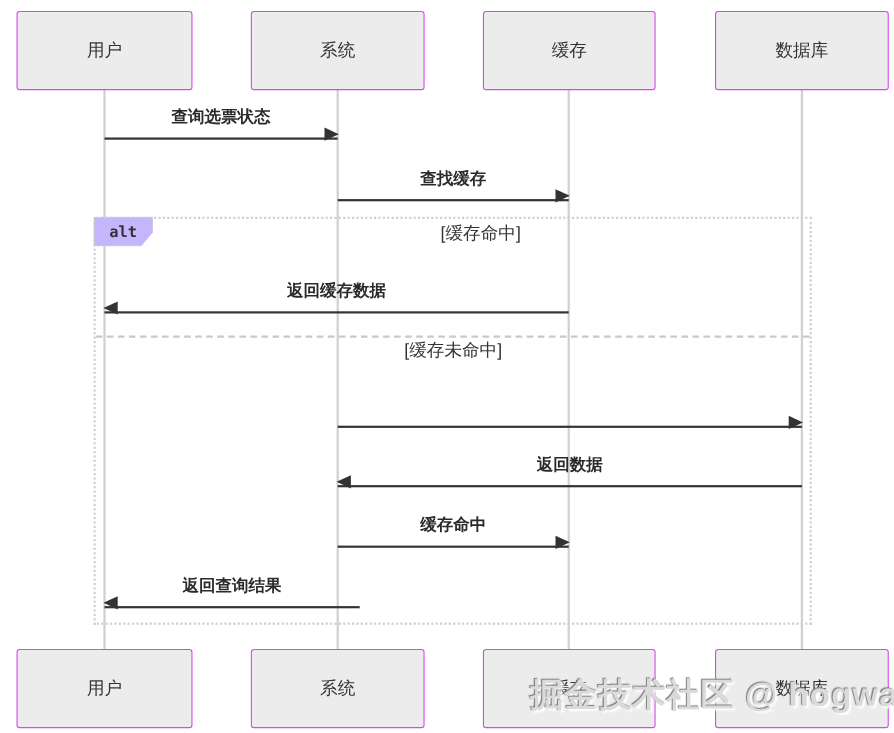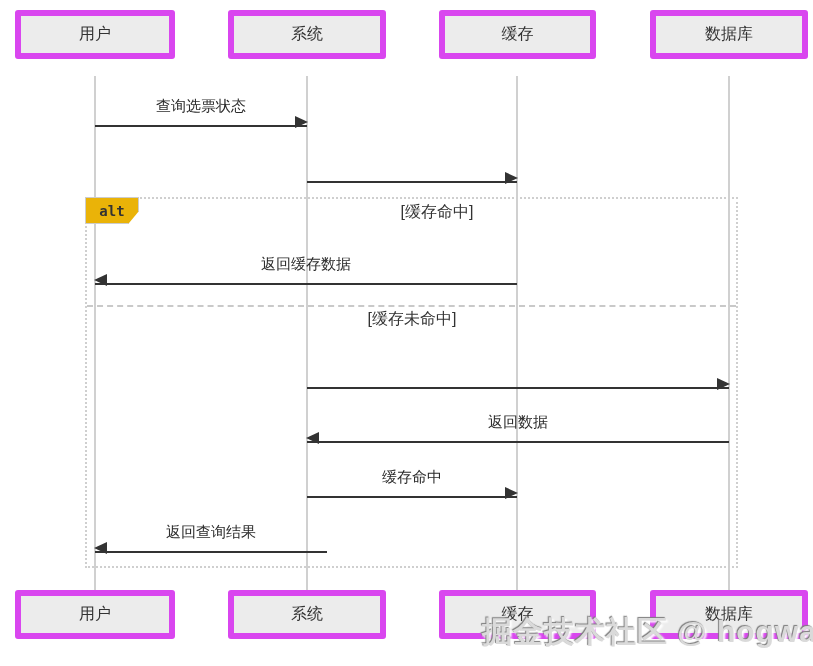--- a/index.html
+++ b/index.html
@@ -3,51 +3,51 @@
 <meta charset="utf-8">
 <style>
   html,body{margin:0;padding:0;}
   body{
     width:813px;height:666px;position:relative;overflow:hidden;
     background:#ffffff;
     font-family:"Liberation Sans","DejaVu Sans",sans-serif;
     color:#333;
   }
   .participant{
-    position:absolute;height:49px;
-    background:#ececec;border:6px solid #d946ef;border-radius:3px;
+    position:absolute;height:72px;
+    background:#ececec;border:1px solid #d946ef;border-radius:3px;
     display:flex;align-items:center;justify-content:center;
     font-size:16px;color:#333;box-sizing:border-box;
   }
   .lifeline{
     position:absolute;top:76px;height:514px;width:2px;
     background:#d0d0d0;
   }
   .msg{position:absolute;height:34px;}
   .msg-label{
     position:absolute;left:0;right:0;top:0;
-    text-align:center;font-weight:normal;font-size:15px;color:#2a2a2a;
+    text-align:center;font-weight:bold;font-size:15px;color:#2a2a2a;
     white-space:nowrap;
   }
   .msg-line{
     position:absolute;left:0;right:0;bottom:4px;height:2px;background:#333;
   }
   .arrow{
     position:absolute;bottom:-1px;width:0;height:0;
     border-top:6px solid transparent;border-bottom:6px solid transparent;
   }
   .arrow-right{right:-1px;border-left:13px solid #333;}
   .arrow-left{left:-1px;border-right:13px solid #333;}
   .alt-frame{
     position:absolute;left:85px;top:197px;width:653px;height:371px;
     border:2px dotted #cfcfcf;box-sizing:border-box;
   }
   .alt-label{
     position:absolute;left:-2px;top:-2px;width:54px;height:27px;
-    background:#eab308;border:1px solid #ccc;box-sizing:border-box;
+    background:#c4b5fd;border:1px solid #ccc;box-sizing:border-box;
     clip-path:polygon(0 0,100% 0,100% 52%,80% 100%,0 100%);
     display:flex;align-items:center;justify-content:center;
     font-family:"DejaVu Sans Mono","Liberation Mono",monospace;
     font-weight:bold;font-size:14px;color:#333;
   }
   .alt-divider{
     position:absolute;left:0;right:0;top:106px;height:0;
     border-top:2px dashed #c9c9c9;
   }
   .guard{
@@ -91,20 +91,21 @@
 <div class="guard" style="left:412px;top:309px">[缓存未命中]</div>
 
 <div class="msg" style="left:95px;top:97px;width:212px">
   <div class="msg-label">查询选票状态</div>
   <div class="msg-line">
       <span class="arrow arrow-right"></span>
     </div>
 </div>
 
 <div class="msg" style="left:307px;top:153px;width:210px">
+  <div class="msg-label">查找缓存</div>
   <div class="msg-line">
       <span class="arrow arrow-right"></span>
     </div>
 </div>
 
 <div class="msg" style="left:95px;top:255px;width:422px">
   <div class="msg-label">返回缓存数据</div>
   <div class="msg-line">
       <span class="arrow arrow-left"></span>
     </div>

